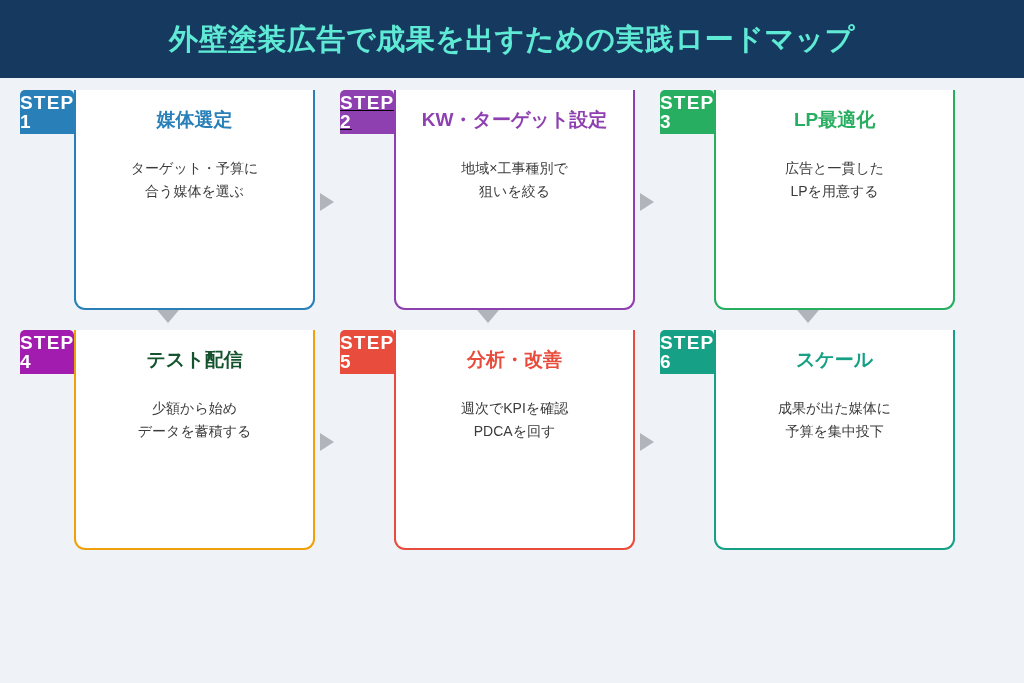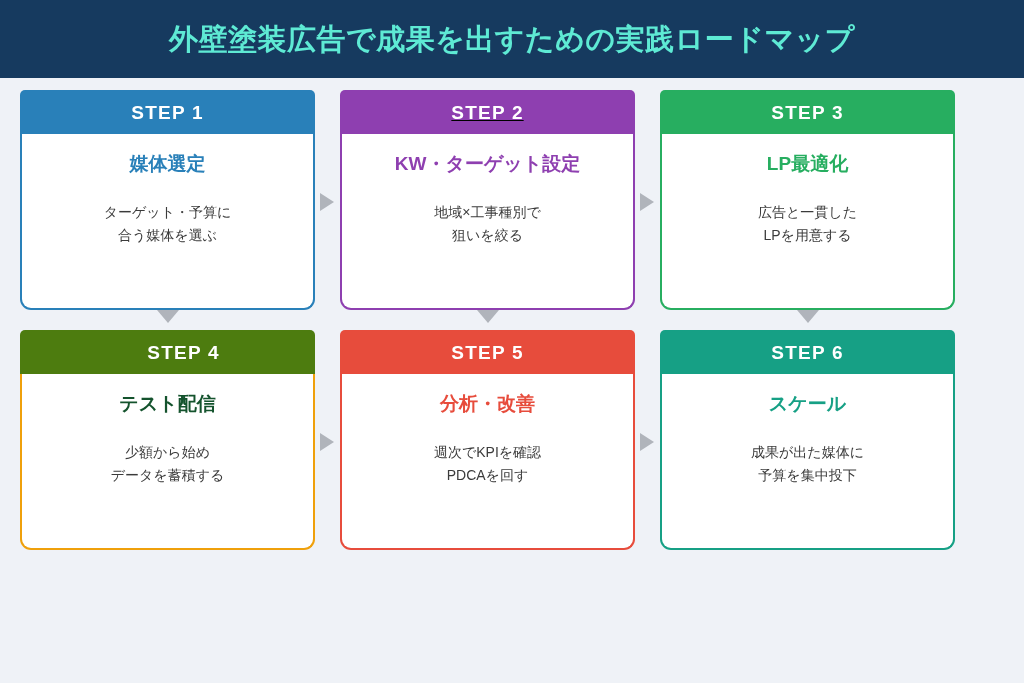--- a/index.html
+++ b/index.html
@@ -48,21 +48,21 @@
   .row-1 { top: 12px; }
   .row-2 { top: 252px; }
 
   .card {
     position: absolute;
     top: 0;
     width: 295px;
     height: 220px;
     box-sizing: border-box;
     display: flex;
-    flex-direction: column;
+    flex-direction: row;
   }
   .col-1 { left: 20px; }
   .col-2 { left: 340px; }
   .col-3 { left: 660px; }
 
   .card-head {
     height: 44px;
     flex: 0 0 44px;
     border-radius: 5px 5px 0 0;
     display: flex;
@@ -183,21 +183,21 @@
 
   </div>
 
   <div class="arrow-down ad-row ad-pos-1" style="border-top-color: rgb(176, 180, 187);"></div>
   <div class="arrow-down ad-row ad-pos-2" style="border-top-color: rgb(176, 180, 187);"></div>
   <div class="arrow-down ad-row ad-pos-3" style="border-top-color: rgb(176, 180, 187);"></div>
 
   <div class="row row-2">
 
     <div class="card col-1">
-      <div class="card-head" style="background: #4d7c0f; padding-left: 32px;">
+      <div class="card-head" style="background: #a21caf;">
         <span class="card-head-label">STEP 4</span>
       </div>
       <div class="card-body" style="border-color: rgb(239, 160, 11);">
         <div class="card-title" style="color: #14532d;">テスト配信</div>
         <div class="card-desc">
           <span class="card-desc-line">少額から始め</span>
           <span class="card-desc-line">データを蓄積する</span>
         </div>
       </div>
     </div>

